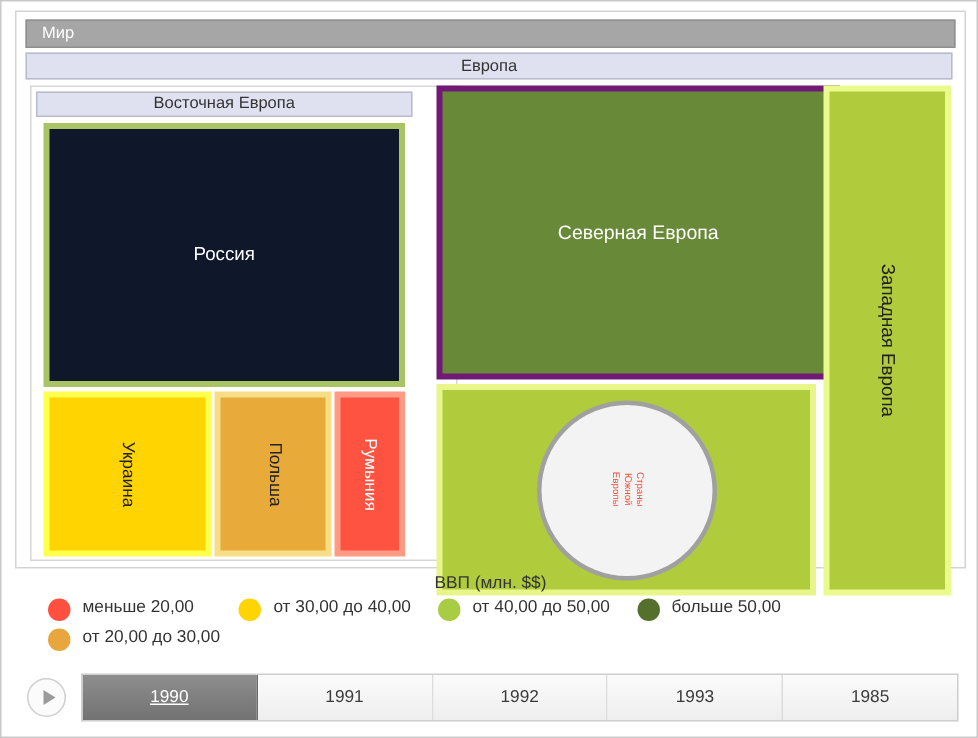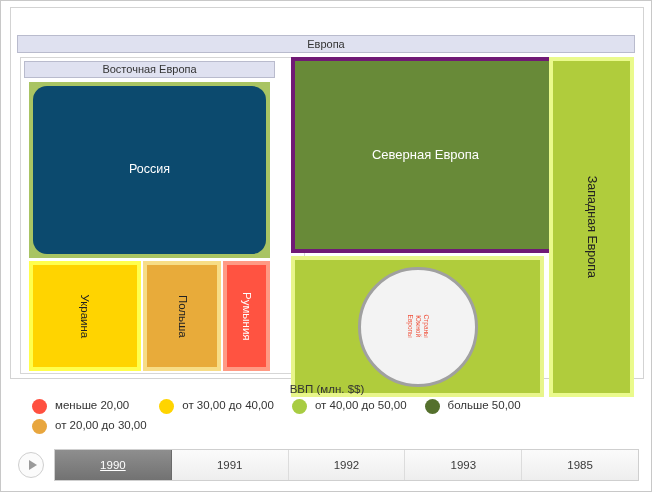--- a/index.html
+++ b/index.html
@@ -97,21 +97,21 @@
     white-space: nowrap;
     text-align: center;
     line-height: 1.1;
   }
   .leaf .lbl.vert {
     transform: rotate(90deg);
   }
 
   
   #leaf-russia { left: 8px; top: 24px; width: 241px; height: 176px; background: #a9c463; }
-  #leaf-russia .fill { background: #0c4a6e; border-radius: 14px; }
+  #leaf-russia .fill { background: #0f172a; }
   #leaf-russia .lbl { color: #ffffff; font-size: 12.5px; }
 
   
   #leaf-ukraine { left: 8px; top: 203px; width: 112px; height: 110px; background: #ffff4d; }
   #leaf-ukraine .fill { background: #ffd400; }
   #leaf-ukraine .lbl { color: #222222; }
 
   
   #leaf-poland { left: 122px; top: 203px; width: 78px; height: 110px; background: #f7dd86; }
   #leaf-poland .fill { background: #e8ab3a; }
@@ -241,20 +241,21 @@
     border-right: 1px solid #6a6a6a;
   }
 </style>
 </head>
 <body>
 
 <div id="app">
 
   <div class="world-frame">
 
+    <div class="world-header">Мир</div>
 
     <div class="europe-frame">
 
       <div class="europe-header">Европа</div>
 
       <div class="east-panel">
 
         <div class="east-header">Восточная Европа</div>
 
         <div class="leaf" id="leaf-russia">

